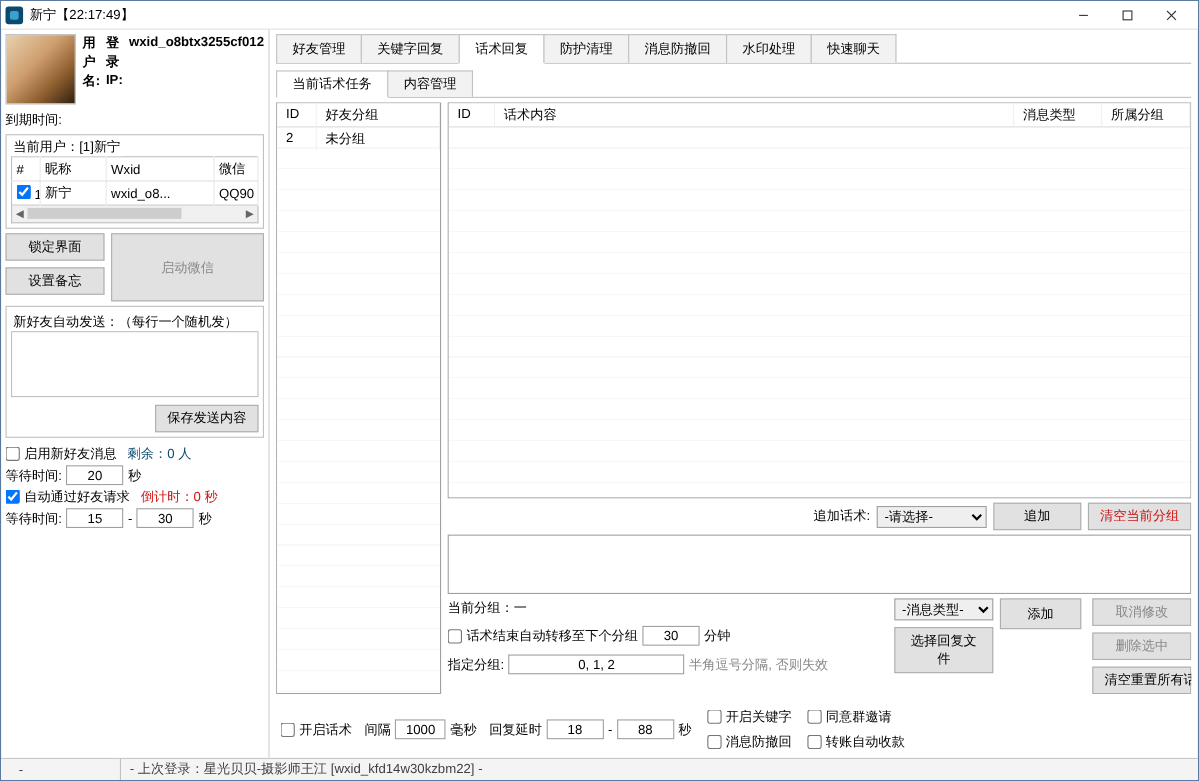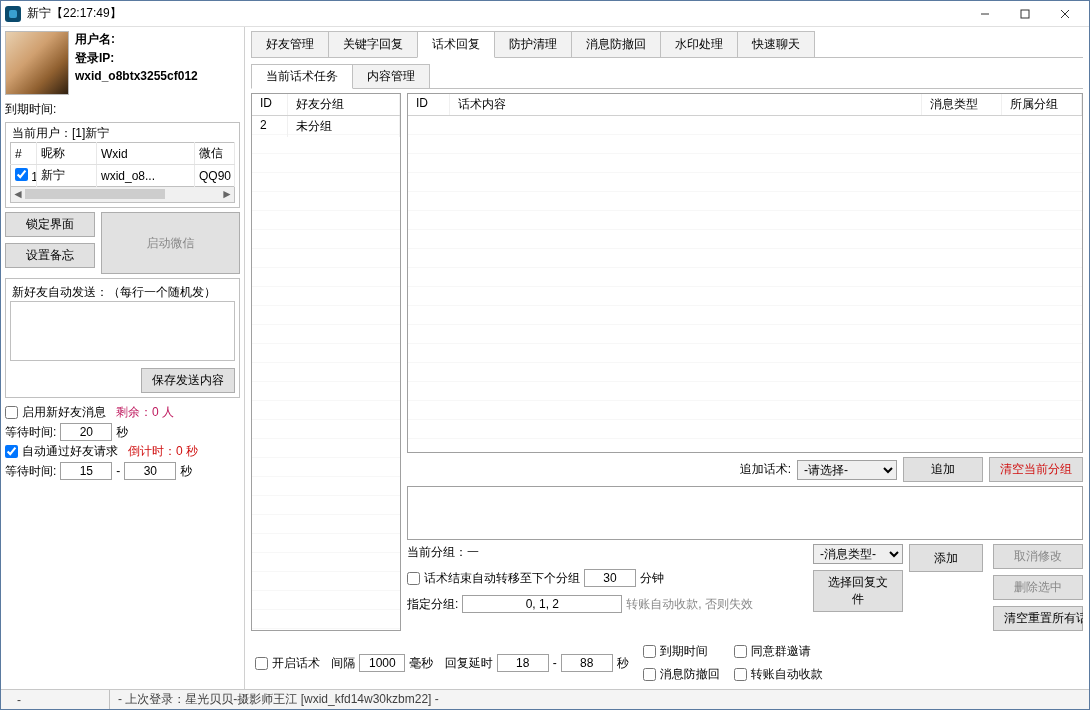--- a/index.html
+++ b/index.html
@@ -8,21 +8,21 @@
 .titlebar .app-icon { width: 16px; height: 16px; background: #0a4a6d; border-radius: 3px; margin-right: 6px; display:inline-block; position:relative; }
 .titlebar .app-icon::after{content:""; position:absolute; left:4px; top:4px; width:8px;height:8px; background:#3aa0d0; border-radius:2px;}
 .titlebar .title { flex: 0 0 auto; }
 .titlebar .spacer { flex: 1; }
 .win-btn { width: 40px; height: 24px; display: flex; align-items: center; justify-content: center; cursor: pointer; }
 .win-btn svg { width: 10px; height: 10px; stroke: #333; stroke-width: 1; fill: none; }
 .content { flex: 1; display: flex; overflow:hidden; }
 .left-pane { width: 244px; border-right: 1px solid #d0d0d0; display: flex; flex-direction: column; padding: 4px; gap: 4px; overflow:hidden;}
 .profile { display: flex; gap: 6px; }
 .avatar { width: 64px; height: 64px; background: linear-gradient(135deg,#e8d0b0,#d0a070 40%,#906030 70%,#302010); border:1px solid #bbb; flex:none;}
-.profile-info { display: flex; flex-direction: column; gap: 2px; font-weight:bold;}
+.profile-info { display: flex; flex-direction: row; gap: 2px; font-weight:bold;}
 .profile-info span{font-weight:bold;}
 .row-label { margin-top: 2px; }
 .user-group { border: 1px solid #c0c0c0; padding: 3px 4px 4px; }
 .user-group .legend { margin-top: -10px; background: #fff; display: inline-block; padding: 0 2px; }
 .user-table { border: 1px solid #c0c0c0; width: 100%; border-collapse: collapse; table-layout:fixed;}
 .user-table th, .user-table td { border-right: 1px solid #e8e8e8; padding: 2px 4px; text-align: left; white-space:nowrap; overflow:hidden;}
 .user-table th { background: #fff; border-bottom: 1px solid #e0e0e0; font-weight: normal; }
 .scroll-x { height: 16px; background:#f0f0f0; border:1px solid #c0c0c0; border-top:none; position:relative;}
 .scroll-x .thumb{position:absolute; left:14px; top:2px; width:140px; height:10px; background:#cdcdcd;}
 .scroll-x .arrow{position:absolute; top:0; width:14px; height:14px; display:flex;align-items:center;justify-content:center; color:#666;}
@@ -36,21 +36,21 @@
 .tabs-small .tab.active { background:#fff; position:relative; z-index:2;}
 .stats-box { border:1px solid #c0c0c0; padding:4px;}
 .stats-table { width:100%; border-collapse:collapse; border:1px solid #c0c0c0;}
 .stats-table th, .stats-table td { border:1px solid #e0e0e0; padding:2px 6px; text-align:center; font-weight:normal;}
 .align-r{display:flex; justify-content:flex-end; margin-top:4px;}
 .field-group{border:1px solid #c0c0c0; padding:6px 4px 4px;}
 .field-group .legend{margin-top:-14px; background:#fff; display:inline-block; padding:0 2px;}
 textarea.msgbox{width:100%; height:60px; resize:none; border:1px solid #c0c0c0;}
 .chk-row{display:flex; align-items:center; gap:4px; margin-top:2px;}
 input[type=text].num{width:52px; border:1px solid #a0a0a0; padding:1px 2px; text-align:center;}
-.blue{color:#be185d;}
+.blue{color:#0c4a6e;}
 .red{color:#d01010;}
 .right-pane{flex:1; display:flex; flex-direction:column; padding:4px 6px 0; gap:4px; overflow:hidden;}
 .main-tabs{display:flex; border-bottom:1px solid #c0c0c0;}
 .main-tabs .mtab{border:1px solid #c0c0c0; border-bottom:none; padding:4px 14px; margin-right:-1px; background:#f2f2f2; cursor:pointer;}
 .main-tabs .mtab.active{background:#fff; border-bottom:1px solid #fff; margin-bottom:-1px;}
 .sub-tabs{display:flex; border-bottom:1px solid #c0c0c0; margin-top:2px;}
 .sub-tabs .stab{border:1px solid #c0c0c0; border-bottom:none; padding:3px 14px; margin-right:-1px; background:#f2f2f2; cursor:pointer;}
 .sub-tabs .stab.active{background:#fff; border-bottom:1px solid #fff; margin-bottom:-1px;}
 .work-area{flex:1; display:flex; gap:6px; overflow:hidden;}
 .grid-box{border:1px solid #a0a0a0; flex:none; display:flex; flex-direction:column;}
@@ -247,21 +247,21 @@
             <div>当前分组：一</div>
             <div class="chk-row">
               <input type="checkbox" style="">
               <span>话术结束自动转移至下个分组</span>
               <input type="text" class="num" value="30" style="">
               <span>分钟</span>
             </div>
             <div class="chk-row">
               <span>指定分组:</span>
               <input type="text" style="width: 160px; border: 1px solid rgb(160, 160, 160); padding: 1px 4px; text-align: center;" value="0, 1, 2">
-              <span class="gray-note">转账自动收款, 否则失效</span>
+              <span class="gray-note">半角逗号分隔, 否则失效</span>
             </div>
           </div>
           <div class="lower-right">
             <div style="display:flex; gap:6px;">
               <div style="display:flex; flex-direction:column; gap:6px;">
                 <select style="width:90px;"><option>-消息类型-</option></select>
                 <button class="btn">选择回复文件</button>
               </div>
               <button class="btn btn-tall">添加</button>
             </div>
@@ -285,21 +285,21 @@
         <span>毫秒</span>
         &nbsp;<span>回复延时</span>
         <input type="text" class="num" value="18" style="">
         <span>-</span>
         <input type="text" class="num" value="88" style="">
         <span>秒</span>
       </div>
       <div class="check-col">
         <label class="chk-row">
             <input type="checkbox" style=""> 
-            <span>到期时间</span>
+            <span>开启关键字</span>
           </label>
         <label class="chk-row">
             <input type="checkbox" style=""> 
             <span>消息防撤回</span>
           </label>
       </div>
       <div class="check-col">
         <label class="chk-row">
             <input type="checkbox" style=""> 
             <span>同意群邀请</span>

